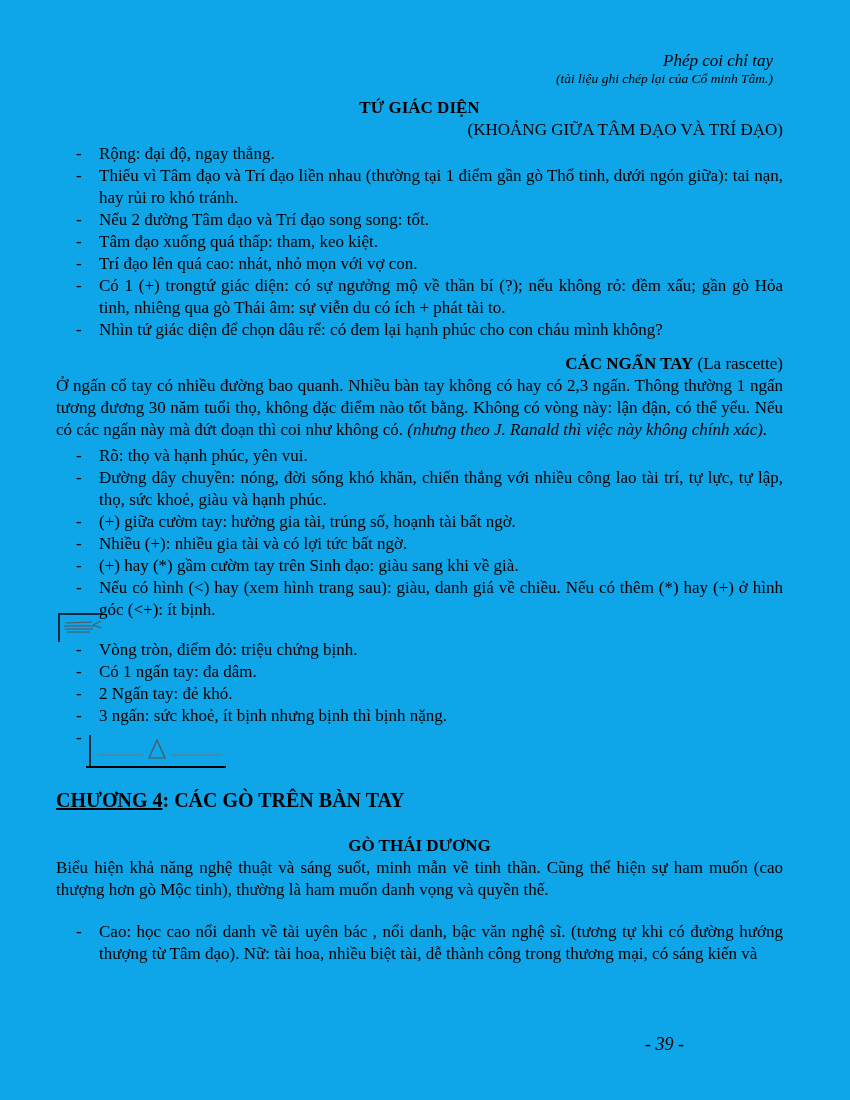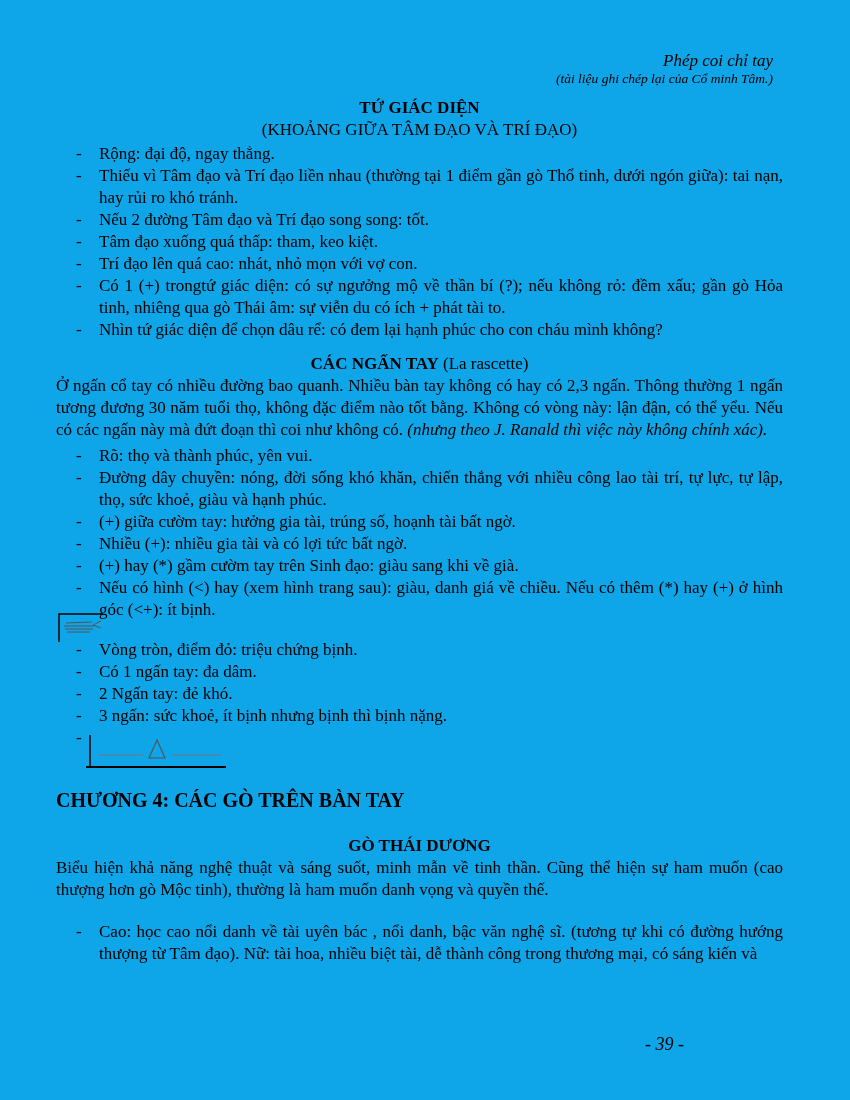--- a/index.html
+++ b/index.html
@@ -17,42 +17,42 @@
   }
   .page-header .hdr-title { font-size: 17px; }
   .page-header .hdr-subtitle { font-size: 13.5px; }
 
   .content {
     position: absolute; left: 56px; top: 0;
     width: 727px; font-size: 17px; line-height: 22px;
   }
 
   .center-title { text-align: center; font-weight: bold; }
-  .center-sub   { text-align: center; }
+  .center-sub   { text-align: right; }
 
   .t1 { margin-top: 97px; }
 
   ul.dash { list-style: none; }
   ul.dash li { position: relative; padding-left: 43px; text-align: justify; }
   ul.dash li .dash-marker { position: absolute; left: 20px; }
 
   .ul1 { margin-top: 2px; }
   .ngan-title { margin-top: 12px; }
   .ngan-intro { text-align: justify; }
   .italic-note { font-style: italic; margin-top: 44px; }
   .ul2a { margin-top: 4px; }
 
   .sketch1 { display: block; margin-top: -10px; margin-left: 0; }
   .ul2b { margin-top: -4px; }
   .figure2 { display: block; margin-top: 6px; margin-left: 29px; }
 
   .chapter-heading {
     margin-top: 16px; font-size: 20px; line-height: 26px; font-weight: bold;
   }
-  .chapter-heading .chapter-label { }
+  .chapter-heading .chapter-label { text-decoration: underline; }
 
   .go-title { margin-top: 22px; }
   .go-intro { text-align: justify; }
   .ul3 { margin-top: 20px; }
 
   .page-footer {
     position: absolute; left: 645px; top: 1034px;
     font-style: italic; font-size: 18px;
   }
 </style>
@@ -79,21 +79,21 @@
       <li><span class="dash-marker">-</span><span>Trí đạo lên quá cao: nhát, nhỏ mọn với vợ con.</span></li>
       <li><span class="dash-marker">-</span><span>Có 1 (+) trongtứ giác diện: có sự ngưởng mộ về thần bí (?); nếu không rỏ: đềm xấu; gần gò Hỏa tinh, nhiêng qua gò Thái âm: sự viễn du có ích + phát tài to.</span></li>
       <li><span class="dash-marker">-</span><span>Nhìn tứ giác diện để chọn dâu rể: có đem lại hạnh phúc cho con cháu mình không?</span></li>
     </ul>
 
     <div class="center-sub ngan-title"><b>CÁC NGẤN TAY</b><span> (La rascette)</span></div>
 
     <p class="ngan-intro"><span>Ở ngấn cổ tay có nhiều đường bao quanh. Nhiều bàn tay không có hay có 2,3 ngấn. Thông thường 1 ngấn tương đương 30 năm tuổi thọ, không đặc điểm nào tốt bằng. Không có vòng này: lận đận, có thể yểu. Nếu có các ngấn này mà đứt đoạn thì coi như không có. </span><span class="italic-note">(nhưng theo J. Ranald thì việc này không chính xác).</span></p>
 
     <ul class="dash ul2a">
-      <li><span class="dash-marker">-</span><span>Rõ: thọ và thành phúc, yên vui.</span></li>
+      <li><span class="dash-marker">-</span><span>Rõ: thọ và hạnh phúc, yên vui.</span></li>
       <li><span class="dash-marker">-</span><span>Đường dây chuyền: nóng, đời sống khó khăn, chiến thắng với nhiều công lao tài trí, tự lực, tự lập, thọ, sức khoẻ, giàu và hạnh phúc.</span></li>
       <li><span class="dash-marker">-</span><span>(+) giữa cườm tay: hưởng gia tài, trúng số, hoạnh tài bất ngờ.</span></li>
       <li><span class="dash-marker">-</span><span>Nhiều (+): nhiều gia tài và có lợi tức bất ngờ.</span></li>
       <li><span class="dash-marker">-</span><span>(+) hay (*) gầm cườm tay trên Sinh đạo: giàu sang khi về già.</span></li>
       <li><span class="dash-marker">-</span><span>Nếu có hình (&lt;) hay (xem hình trang sau): giàu, danh giá về chiều. Nếu có thêm (*) hay (+) ở hình góc (&lt;+): ít bịnh.</span></li>
     </ul>
 
     <svg class="sketch1" width="52" height="32" viewBox="0 0 52 32">
       <polyline points="47,3 3,3 3,31" fill="none" stroke="#000" stroke-width="1.5"></polyline>
       <line x1="10" y1="12" x2="36" y2="11" stroke="#555" stroke-width="1"></line>

